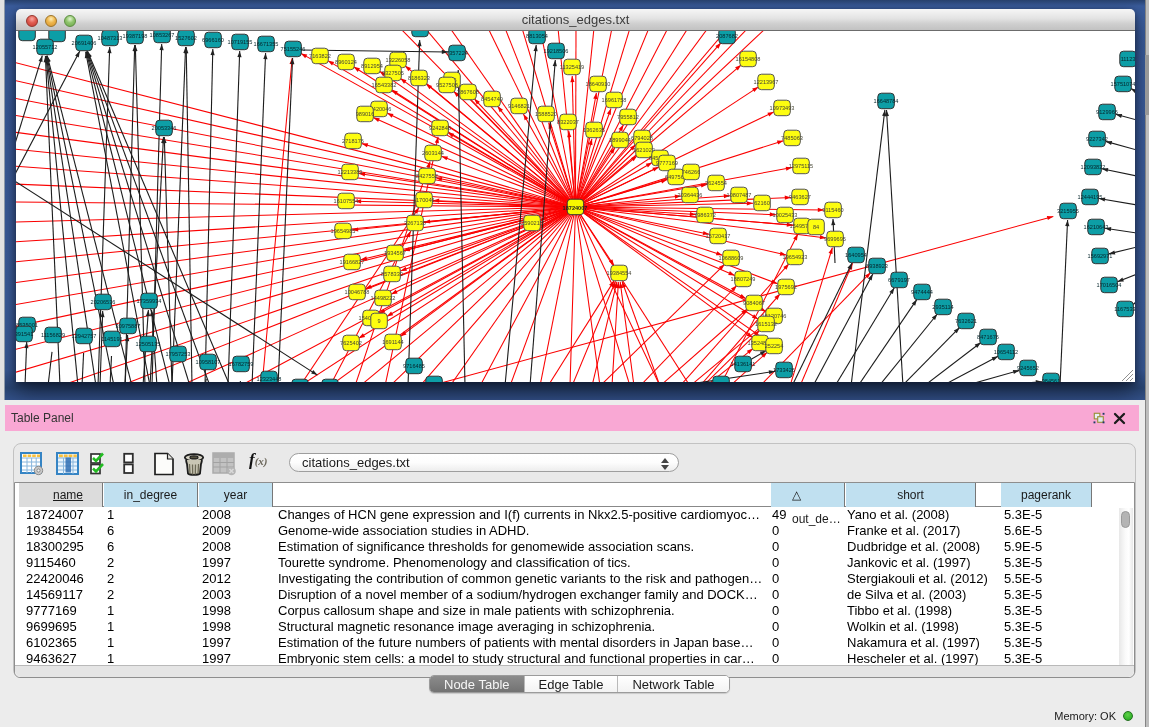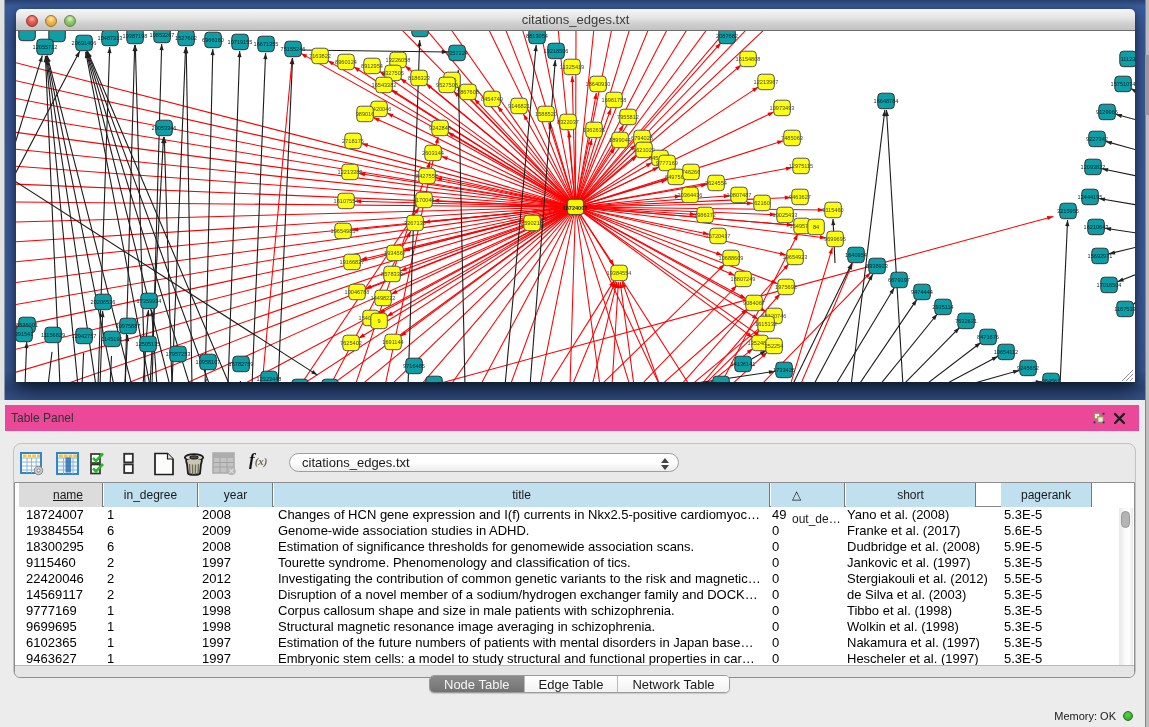--- a/index.html
+++ b/index.html
@@ -16,21 +16,21 @@
   border-bottom:1px solid #6c6c6c; }
 #titlebar .title { position:absolute; left:0; right:0; top:3px; text-align:center;
   font-size:13px; color:#3c3c3c; }
 .tl { position:absolute; top:6px; width:12px; height:12px; border-radius:50%; }
 #tl1 { left:10px; background:radial-gradient(circle at 50% 30%,#f59a93 8%,#e05c50 45%,#c33a32 100%); border:1px solid #97352c;}
 #tl2 { left:29px; background:radial-gradient(circle at 50% 30%,#fbe3a0 8%,#eeb54b 45%,#d7952f 100%); border:1px solid #9d7429;}
 #tl3 { left:48px; background:radial-gradient(circle at 50% 30%,#d3ecbe 8%,#8fc46c 45%,#6da84c 100%); border:1px solid #5d8e41;}
 #canvas { position:absolute; left:0; top:22px; width:1119px; height:351px; background:#fff; overflow:hidden; }
 
 #bottom { position:absolute; left:0; top:400px; width:1149px; height:327px; background:#ececec; }
-#tpbar { position:absolute; left:5px; top:5px; width:1134px; height:26px; background:#ec4899; }
+#tpbar { position:absolute; left:5px; top:5px; width:1134px; height:26px; background:#f9a8d4; }
 #tpbar .lab { position:absolute; left:6px; top:6px; font-size:12px; color:#333; }
 #tpclose { position:absolute; right:13px; top:7px; }
 #tpfloat { position:absolute; right:34px; top:7px; width:12px; height:12px; }
 #panel { position:absolute; left:13px; top:43px; width:1123px; height:235px;
   background:#e9e9e9; border:1px solid #c2c2c2; border-radius:8px; }
 #toolbar { position:absolute; left:0; top:4px; width:100%; height:32px; }
 #combo { position:absolute; left:275px; top:5px; width:390px; height:19px;
   border:1px solid #9e9e9e; border-radius:10px;
   background:linear-gradient(180deg,#ffffff 0%,#fdfdfd 50%,#ededed 100%);
   font-size:13px; color:#1a1a1a; line-height:17px; padding-left:12px; }
@@ -836,21 +836,20 @@
       <div id="combo">citations_edges.txt
         <div class="cbarr" style="top:4px;border-bottom:5px solid #444;"></div>
         <div class="cbarr" style="top:11px;border-top:5px solid #444;"></div>
       </div>
     </div>
     <div id="scroll">
       <div id="thead">
         <div class="th" style="left:0px;width:84px;background:#dcdcdc;text-indent:15px;text-decoration:underline;">name</div>
         <div class="th" style="left:85px;width:94px;">in_degree</div>
         <div class="th" style="left:180px;width:74px;">year</div>
-        <div class="th" style="left:255px;width:496px;">title</div>
         <div class="th" style="left:752px;width:74px;text-align:left;padding-left:21px;">△ out_de…</div>
         <div class="th" style="left:827px;width:130px;">short</div>
         <div class="th" style="left:982px;width:91px;">pagerank</div>
       </div>
       <div id="tbody">
           <div class="tr">
             <div class="c0">18724007</div>
             <div class="c1">1</div>
             <div class="c2">2008</div>
             <div class="c3">Changes of HCN gene expression and I(f) currents in Nkx2.5-positive cardiomyoc…</div>
@@ -882,21 +881,21 @@
             <div class="c2">1997</div>
             <div class="c3">Tourette syndrome. Phenomenology and classification of tics.</div>
             <div class="c4">0</div>
             <div class="c5">Jankovic et al. (1997)</div>
             <div class="c6">5.3E-5</div>
           </div>
 <div class="tr">
             <div class="c0">22420046</div>
             <div class="c1">2</div>
             <div class="c2">2012</div>
-            <div class="c3">Investigating the contribution of common genetic variants to the risk and magnetic…</div>
+            <div class="c3">Investigating the contribution of common genetic variants to the risk and pathogen…</div>
             <div class="c4">0</div>
             <div class="c5">Stergiakouli et al. (2012)</div>
             <div class="c6">5.5E-5</div>
           </div>
 <div class="tr">
             <div class="c0">14569117</div>
             <div class="c1">2</div>
             <div class="c2">2003</div>
             <div class="c3">Disruption of a novel member of a sodium/hydrogen exchanger family and DOCK…</div>
             <div class="c4">0</div>

